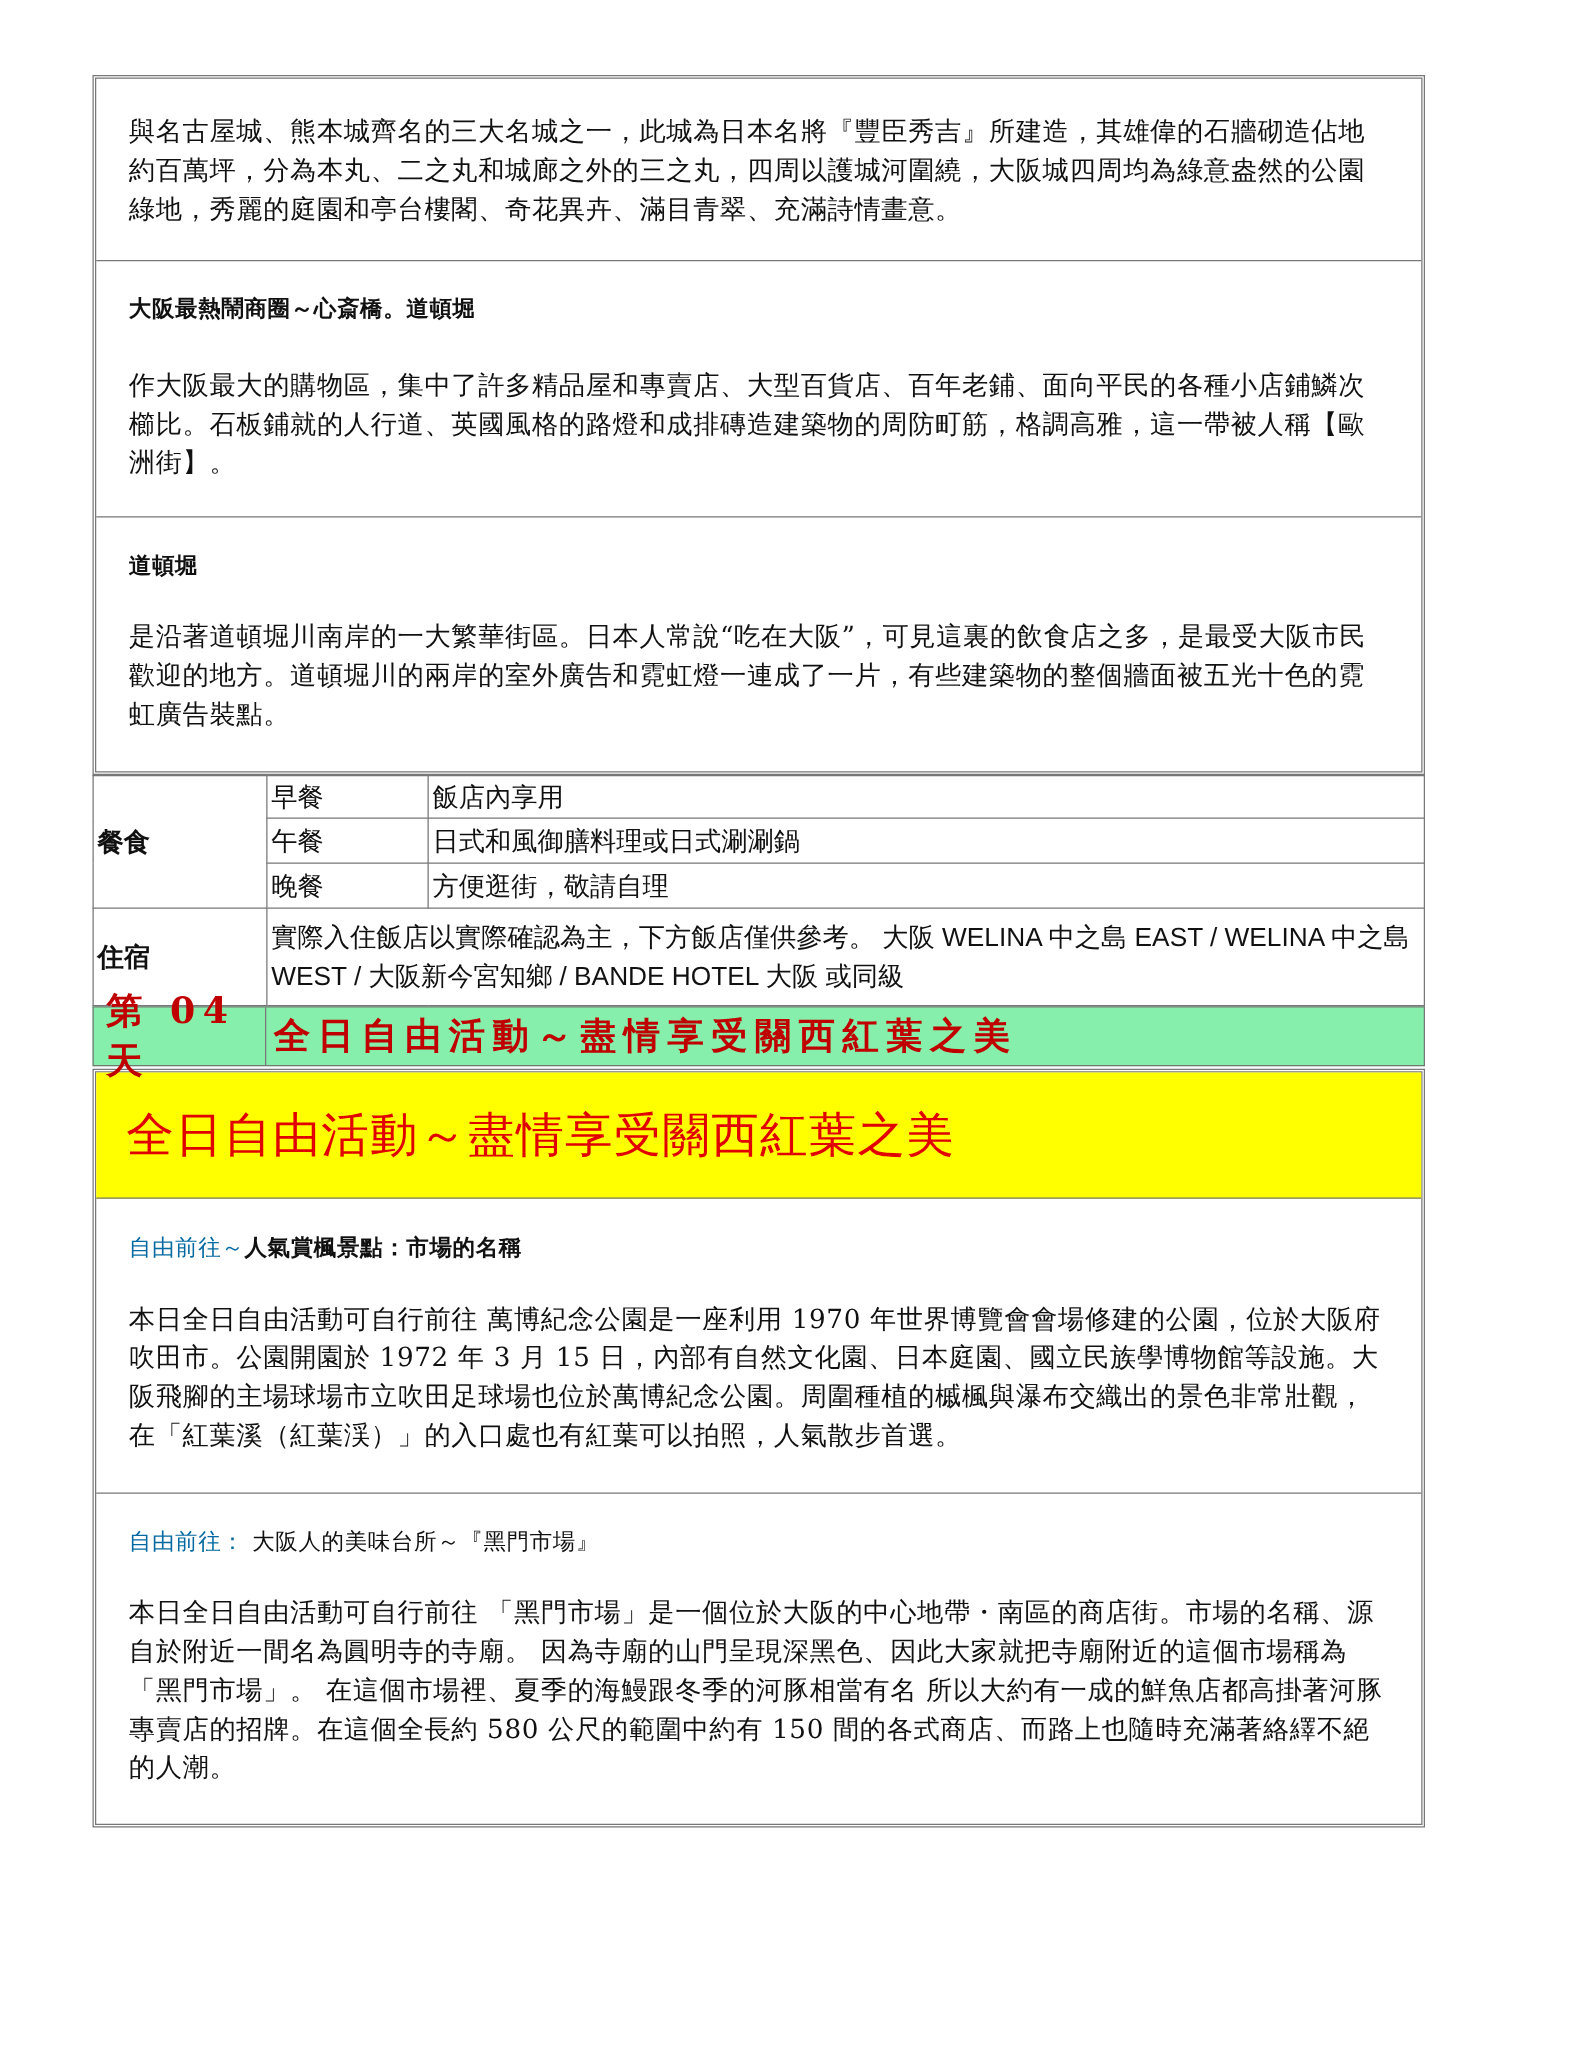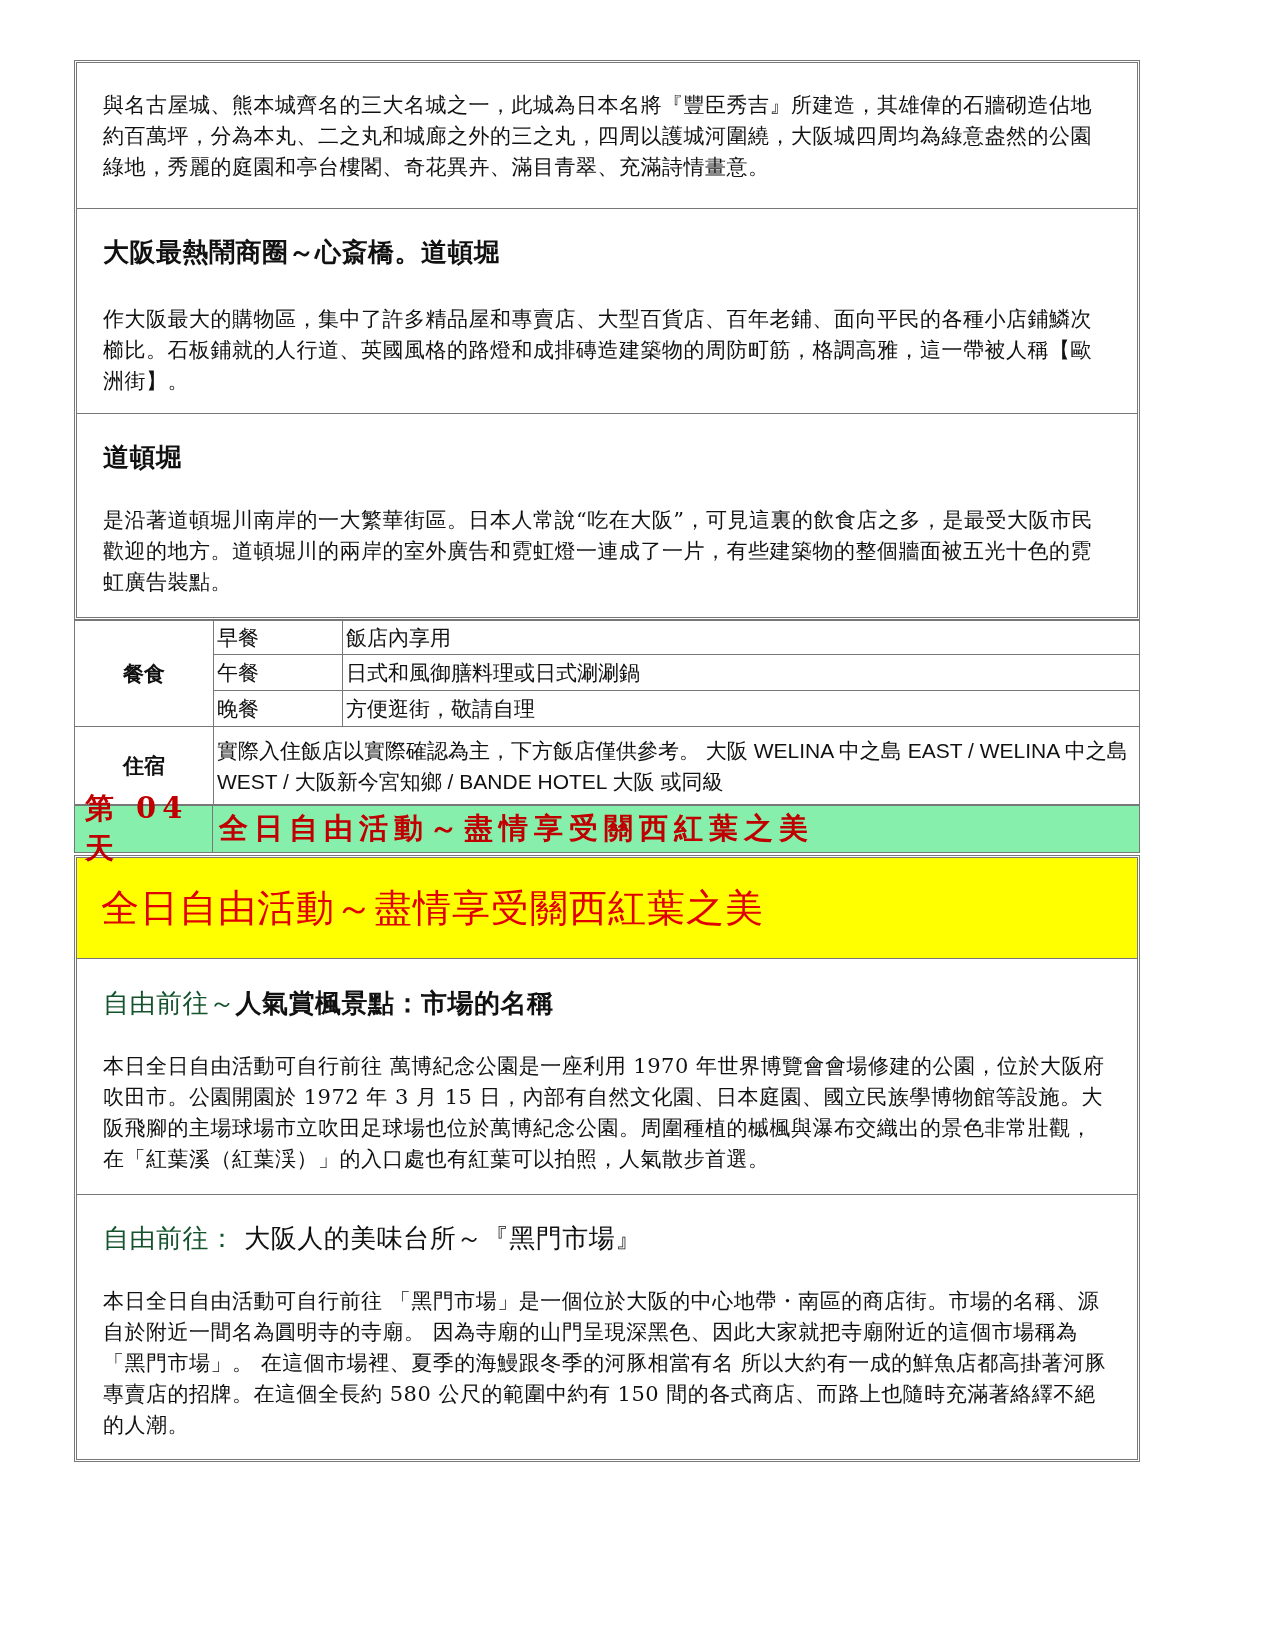--- a/index.html
+++ b/index.html
@@ -2,25 +2,25 @@
 <html><head>
 <meta charset="utf-8">
 <style>
   html, body { margin:0; padding:0; background:#ffffff; }
   body { width:1275px; height:1650px; position:relative; font-family:"DejaVu Serif","Liberation Serif",serif; color:#111; }
   .page { position:absolute; left:74px; top:60px; width:1066px;border-radius:24px; }
   .box { border:3px double #777; box-sizing:border-box; background:#fff; }
   .sec { border-bottom:1px solid #777; padding:0 24px 0 26px; box-sizing:border-box; }
   .sec:last-child { border-bottom:none; }
   .para { font-size:21px; line-height:31px; letter-spacing:0.5px; margin:0; }
-  .h { font-family:"DejaVu Sans","Liberation Sans",sans-serif; font-weight:bold; font-size:26px; margin:0; letter-spacing:0.5px; }
-  .red { color:#14532d; font-weight:normal; }
+  .h { font-family:"DejaVu Sans","Liberation Sans",sans-serif; font-weight:bold; font-size:18px; margin:0; letter-spacing:0.5px; }
+  .red { color:#0369a1; font-weight:normal; }
   table.info { border-collapse:collapse; width:1066px; font-size:21px; }
   table.info td { border:1px solid #777; padding:0 3px; vertical-align:middle; line-height:30px; }
-  table.info td.label { text-align:center; font-family:Liberation Serif, serif; font-weight:bold; width:132px; }
+  table.info td.label { font-family:Liberation Serif, serif; font-weight:bold; width:132px; }
   .latin { font-family:"Liberation Sans","DejaVu Sans",sans-serif; }
   .dayhdr { display:flex; background:#86efac; border:1px solid #777; height:48px; box-sizing:border-box; align-items:center; }
   .dayhdr .num { width:138px; border-right:1px solid #777; height:100%; display:flex; align-items:center; padding-left:10px; box-sizing:border-box; }
   .dayhdr .t { padding-left:6px; }
   .dayhdr span { color:#c00000; font-weight:bold; font-size:29px; letter-spacing:6px; font-family:"DejaVu Serif",serif; }
   .yellow { background:#ffff00; height:100px; display:flex; align-items:center; padding-left:24px; border-bottom:1px solid #777; }
   .yellow span { color:#e00000; font-size:38px; font-family:"DejaVu Sans","Liberation Sans",sans-serif; letter-spacing:1px; }
 </style>
 </head>
 <body>

